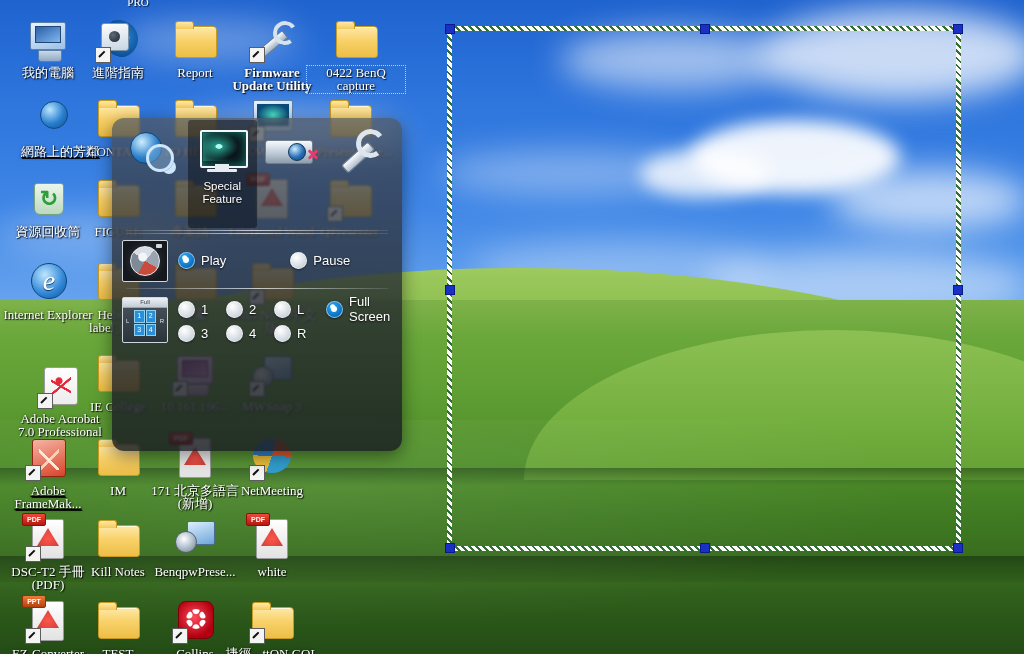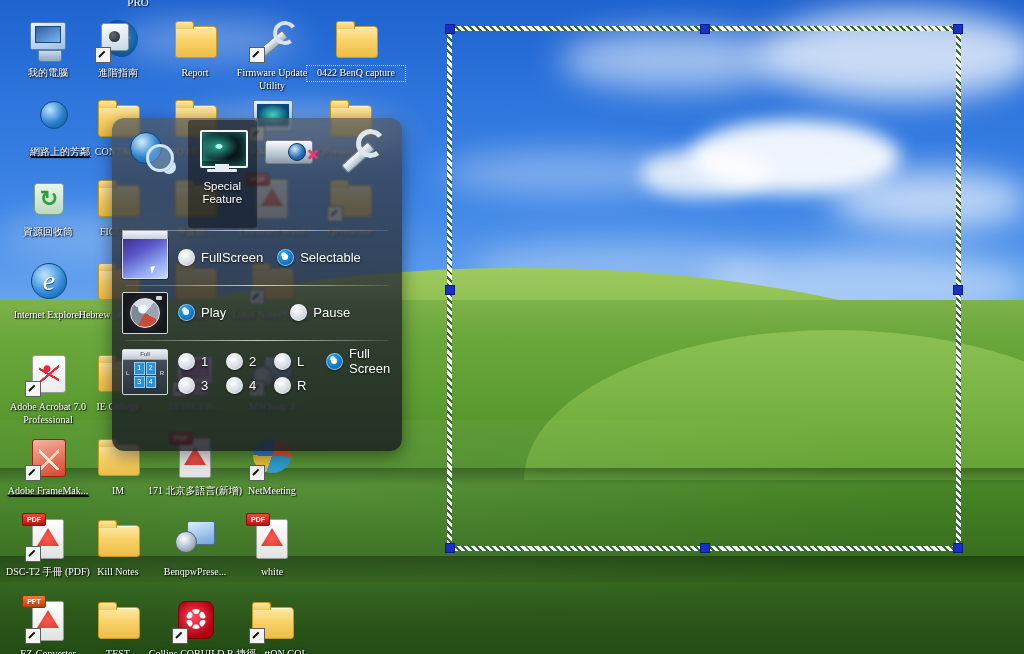--- a/index.html
+++ b/index.html
@@ -49,21 +49,21 @@
   }
 
   
   .icon{
     position:absolute;width:96px;text-align:center;cursor:default;
   }
   .icon .glyph{
     width:48px;height:48px;margin:0 auto 3px auto;position:relative;
   }
   .icon .lbl{
-    color:#ffffff;font-size:10px;line-height:12.5px;
+    color:#ffffff;font-size:13px;line-height:12.5px;
     font-family:"Liberation Serif", serif;
     text-shadow:1px 1px 1px rgba(0,0,0,.85),0 0 3px rgba(0,0,0,.6);
     word-wrap:break-word;
   }
   .icon.sel .lbl{background:rgba(11,61,140,.0);outline:1px dotted rgba(255,255,255,.65);outline-offset:1px;}
 
   
   .folder{
     position:absolute;left:4px;top:10px;width:40px;height:30px;
     background:linear-gradient(180deg,#ffe9a8 0%,#f8d169 45%,#edbe47 100%);
@@ -475,21 +475,21 @@
           <span class="shortcut"></span>
         </div>
         <div class="lbl">進階指南</div>
       </div>
       <div class="icon" style="left: 147px; top: 16px;">
         <div class="glyph">
           <span class="folder"></span>
         </div>
         <div class="lbl">Report</div>
       </div>
-      <div class="icon" style="left: 224px; top: 16px;">
+      <div class="icon" style="left: 224px; top: 16px; font-weight: bold;">
         <div class="glyph">
           <span class="firmware"></span>
           <span class="shortcut"></span>
         </div>
         <div class="lbl">Firmware Update Utility</div>
       </div>
       <div class="icon sel" style="left: 308px; top: 16px;">
         <div class="glyph">
           <span class="folder"></span>
         </div>
@@ -576,21 +576,21 @@
         </div>
         <div class="lbl">提案</div>
       </div>
       <div class="icon" style="left: 224px; top: 258px;">
         <div class="glyph">
           <span class="folder"></span>
           <span class="shortcut"></span>
         </div>
         <div class="lbl">Lotus Notes中文版</div>
       </div>
-      <div class="icon" style="left: 0px; top: 350px;">
+      <div class="icon" style="left: 0px; top: 362px; padding-left: 12px;">
         <div class="glyph">
           <span class="acrobat"></span>
           <span class="shortcut"></span>
         </div>
         <div class="lbl">Adobe Acrobat 7.0 Professional</div>
       </div>
       <div class="icon" style="left: 70px; top: 350px;">
         <div class="glyph">
           <span class="folder"></span>
         </div>
@@ -721,33 +721,20 @@
     </div>
 
     <div class="tool">
       <div class="art art-wrench"></div>
       <div class="tlbl dim"></div>
     </div>
   </div>
 
   <div class="divider"></div>
 
-  <div class="row">
-    <div class="thumb thumb-screen"></div>
-    <div class="opts">
-      <div class="opt">
-        <span class="rb"></span>
-        <span>FullScreen</span>
-      </div>
-      <div class="opt">
-        <span class="rb on"></span>
-        <span>Selectable</span>
-      </div>
-    </div>
-  </div>
 
   <div class="divider"></div>
 
   <div class="row">
     <div class="thumb thumb-cam"></div>
     <div class="opts">
       <div class="opt">
         <span class="rb on"></span>
         <span>Play</span>
       </div>

